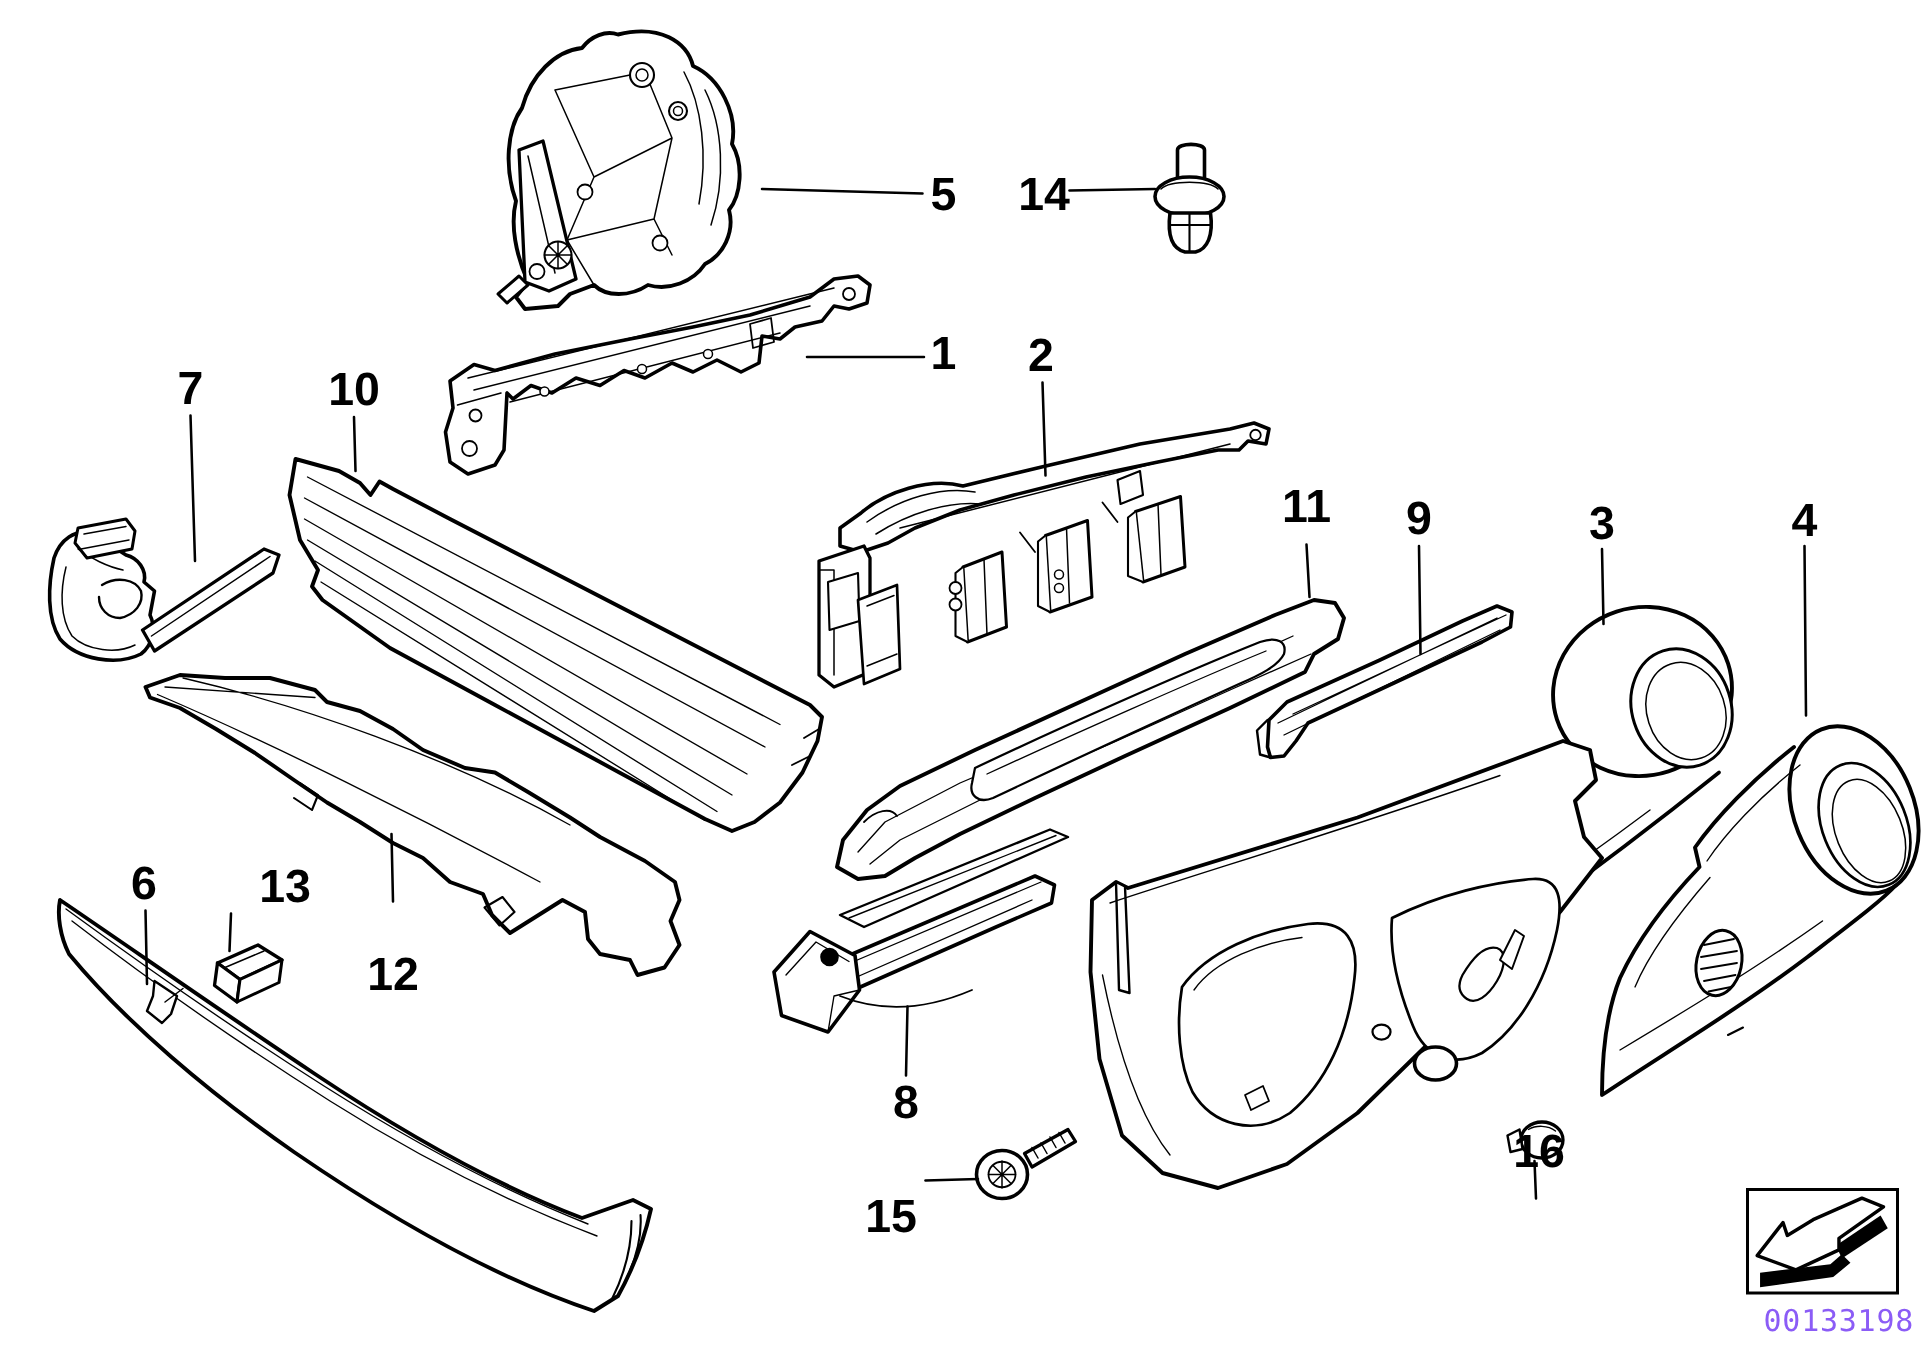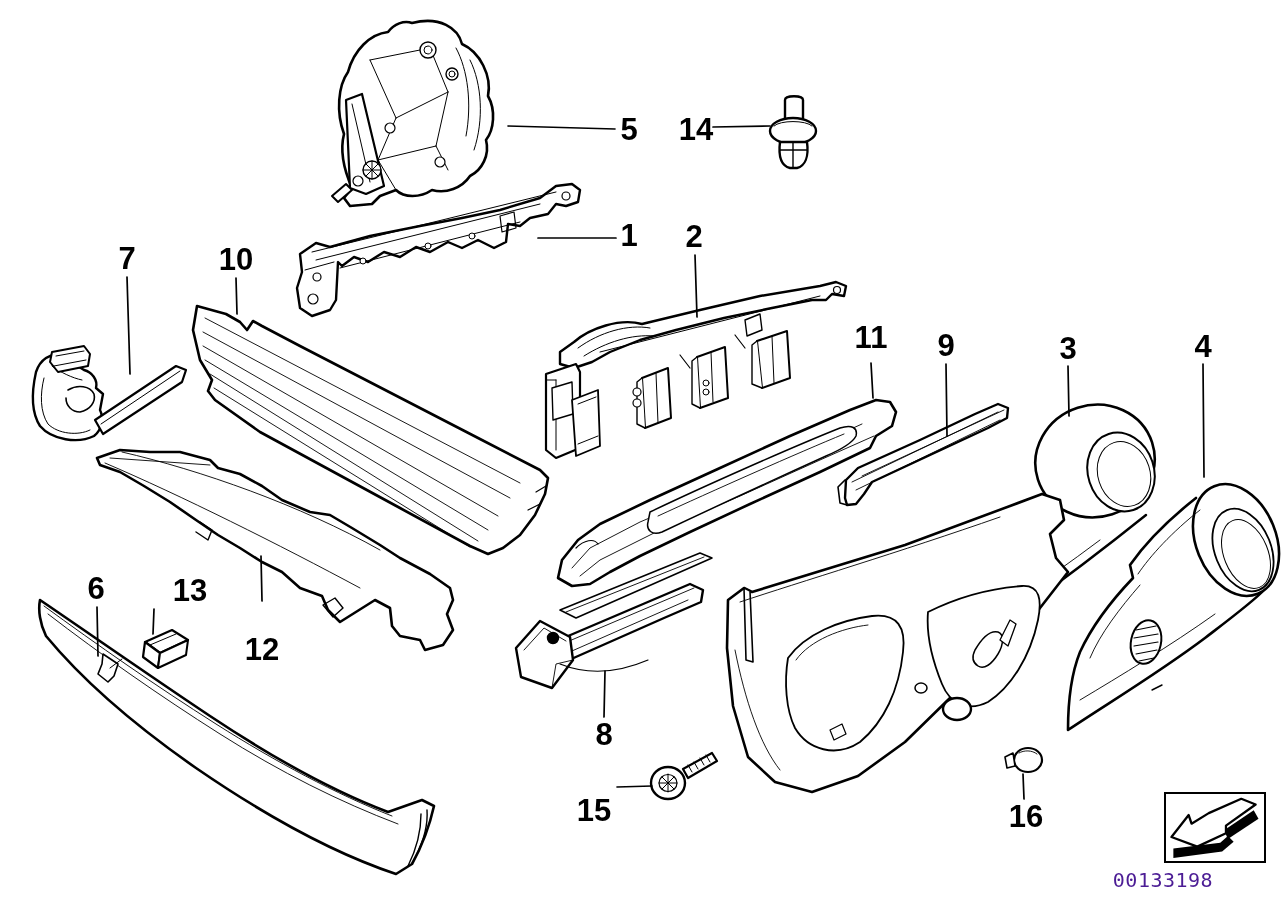--- a/index.html
+++ b/index.html
@@ -5,22 +5,22 @@
   html,body{margin:0;padding:0;background:#fff;}
   #stage{position:relative;width:1288px;height:910px;background:#fff;overflow:hidden;
          font-family:"Liberation Sans",sans-serif;}
   #artwork{position:absolute;left:0;top:0;}
   .callout{position:absolute;transform:translate(-50%,-50%);
            font:700 31px "Liberation Sans",sans-serif;color:#000;
            letter-spacing:0px;white-space:nowrap;cursor:default;}
   #footer-box{position:absolute;left:1164px;top:792px;width:102px;height:71px;
               border:2.5px solid #000;background:#fff;box-sizing:border-box;}
   #footer-box svg{display:block;}
-  #diagram-id{position:absolute;left:1102px;top:868px;width:122px;text-align:center;
-              font:400 20px "DejaVu Sans Mono",monospace;color:#4c1d95;letter-spacing:0.5px;}
+  #diagram-id{position:absolute;left:1154px;top:868px;width:122px;text-align:right;
+              font:400 20px "DejaVu Sans Mono",monospace;color:#8b5cf6;letter-spacing:0.5px;}
 </style>
 </head>
 <body>
 
 <div id="stage">
 
   <svg id="artwork" width="1288" height="910" viewBox="0 0 1288 910">
     <g fill="#fff" stroke="#000" stroke-linejoin="round" stroke-linecap="round">
 
       <g>
@@ -223,21 +223,21 @@
   <div class="callout" style="left: 96px; top: 589px;">6</div>
   <div class="callout" style="left: 127px; top: 259px;">7</div>
   <div class="callout" style="left: 604px; top: 735px;">8</div>
   <div class="callout" style="left: 946px; top: 346px;">9</div>
   <div class="callout" style="left: 236px; top: 260px;">10</div>
   <div class="callout" style="left: 871px; top: 338px;">11</div>
   <div class="callout" style="left: 262px; top: 650px;">12</div>
   <div class="callout" style="left: 154px; top: 591px; margin-left: 36px;">13</div>
   <div class="callout" style="left: 696px; top: 130px; text-align: center;">14</div>
   <div class="callout" style="left: 594px; top: 811px;">15</div>
-  <div class="callout" style="left: 1026px; top: 817px;">16</div>
+  <div class="callout" style="left: 1026px; top: 768px;">16</div>
 
   <div id="footer-box">
     <svg width="97" height="66" viewBox="0 0 100 69">
       <polygon points="60,38 91,17 96,26 64,47" fill="#000"></polygon>
       <polygon points="7,57 56,51 64,44 70,50 58,60 7,67" fill="#000"></polygon>
       <polygon points="5,45 23,22 26,31 44,20 78,5 93,11 62,33 62,41 32,55" fill="#fff" stroke="#000" stroke-width="2.4" stroke-linejoin="round"></polygon>
     </svg>
   </div>
   <div id="diagram-id">00133198</div>
 

